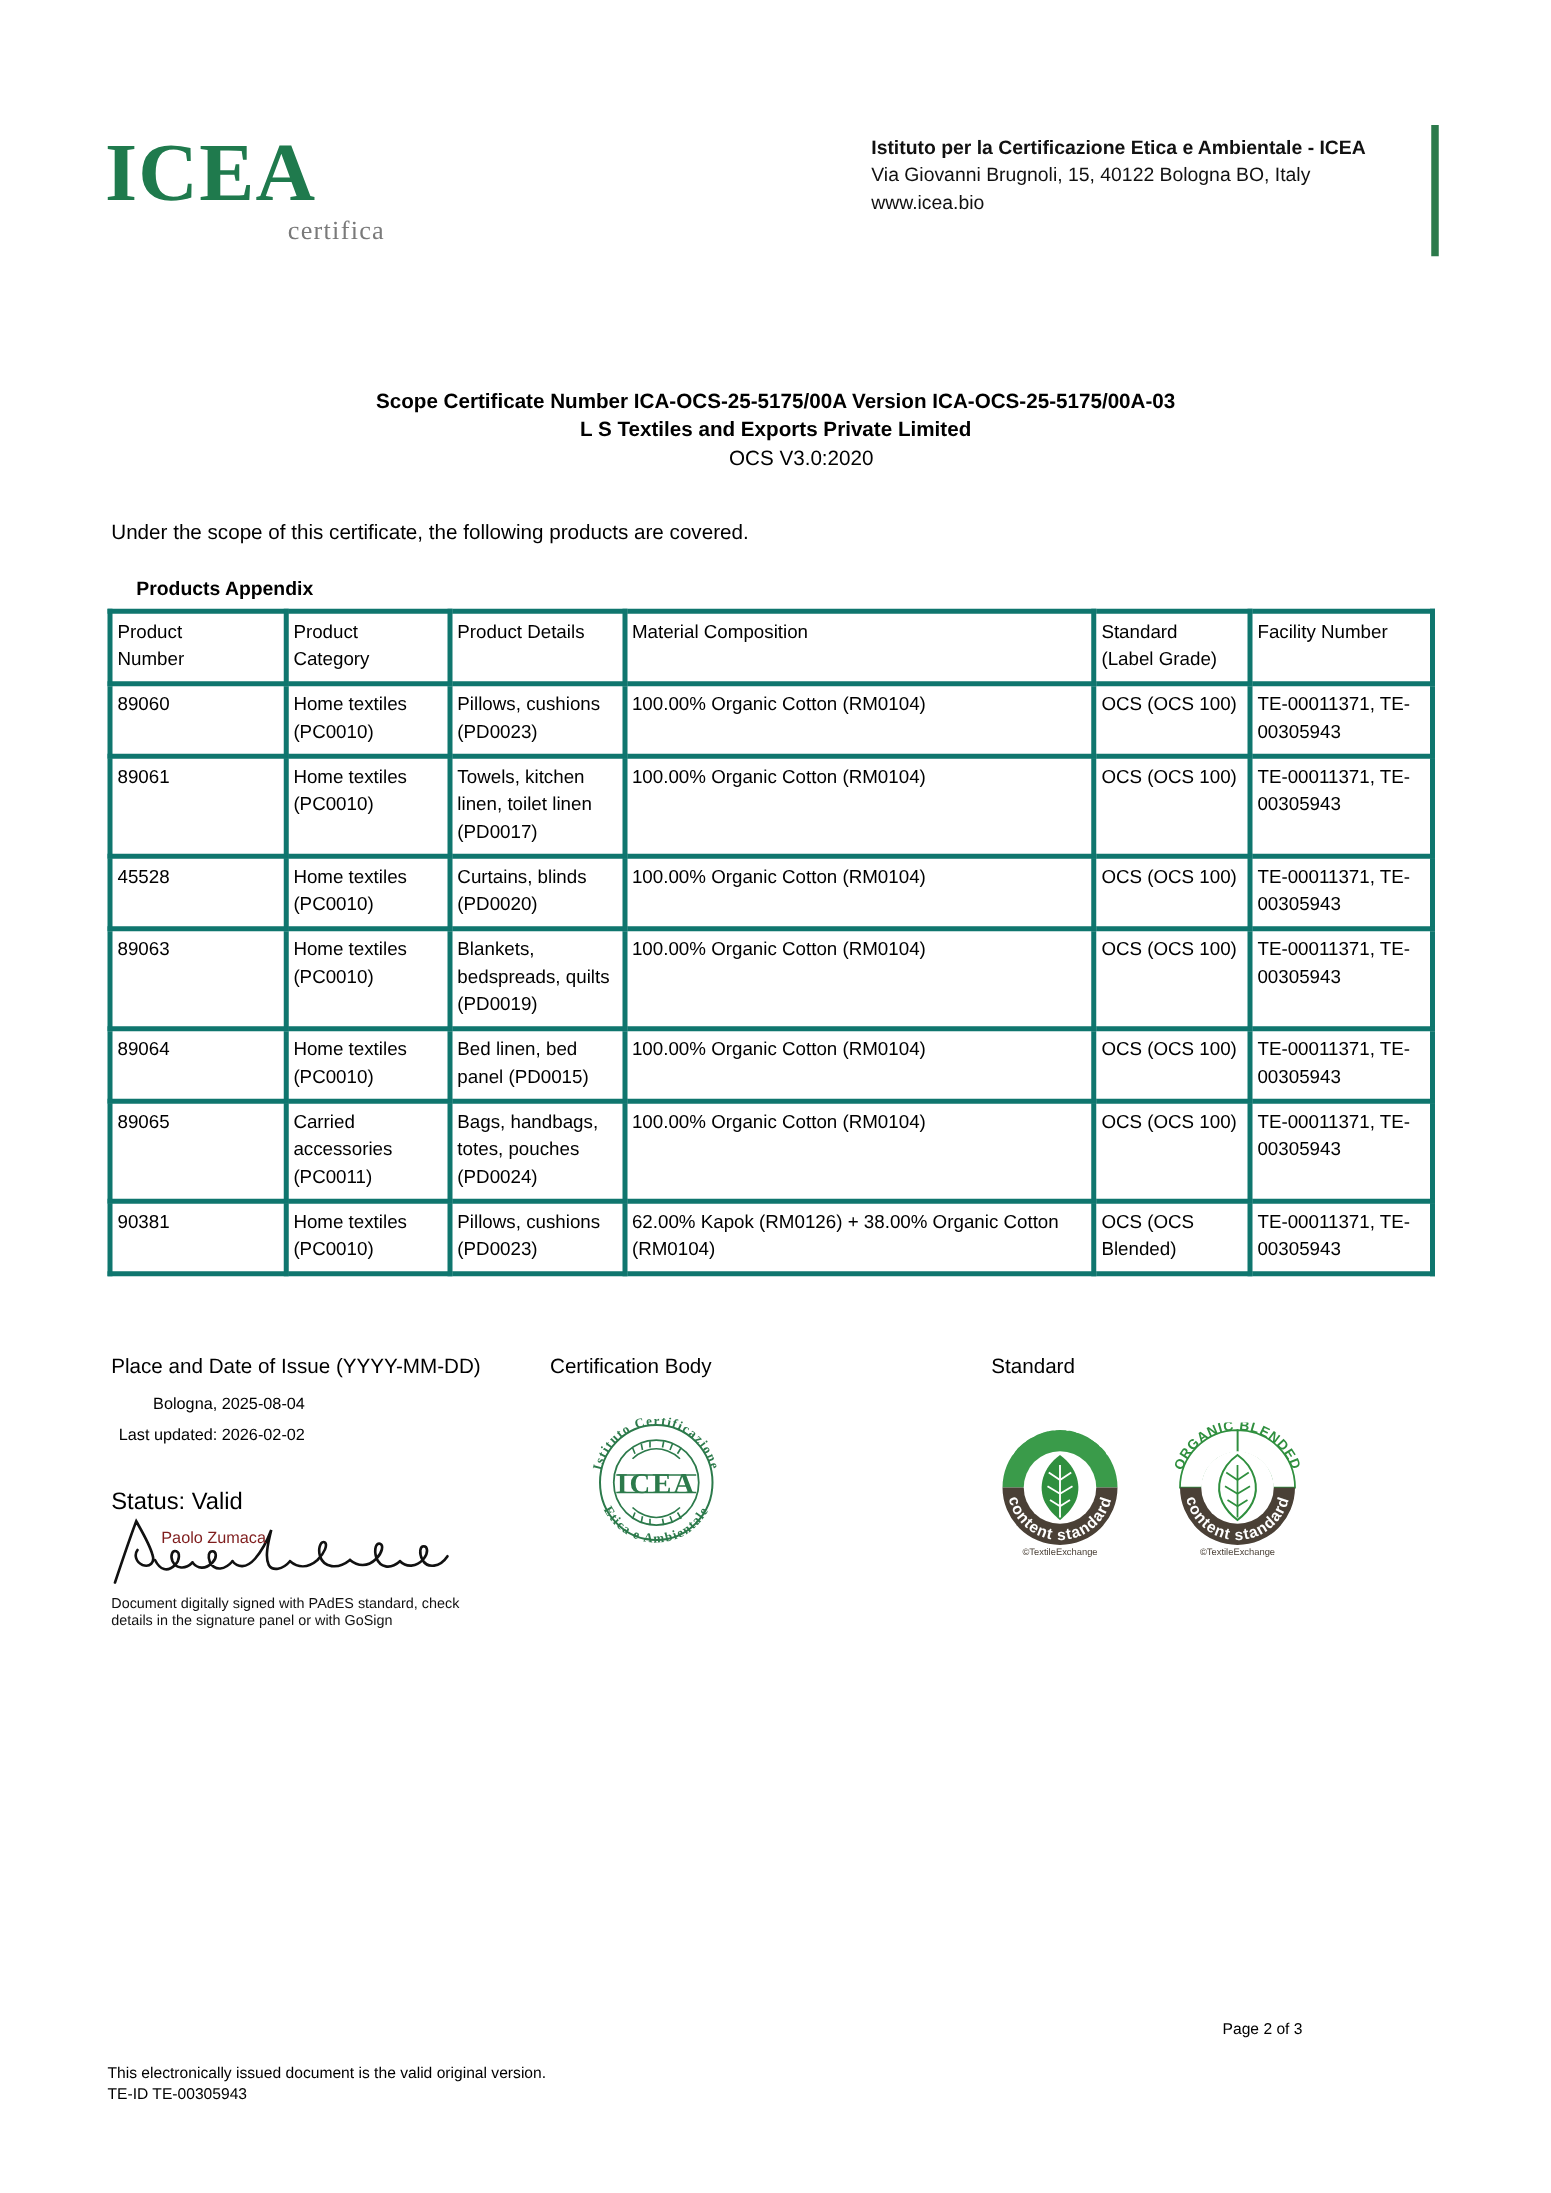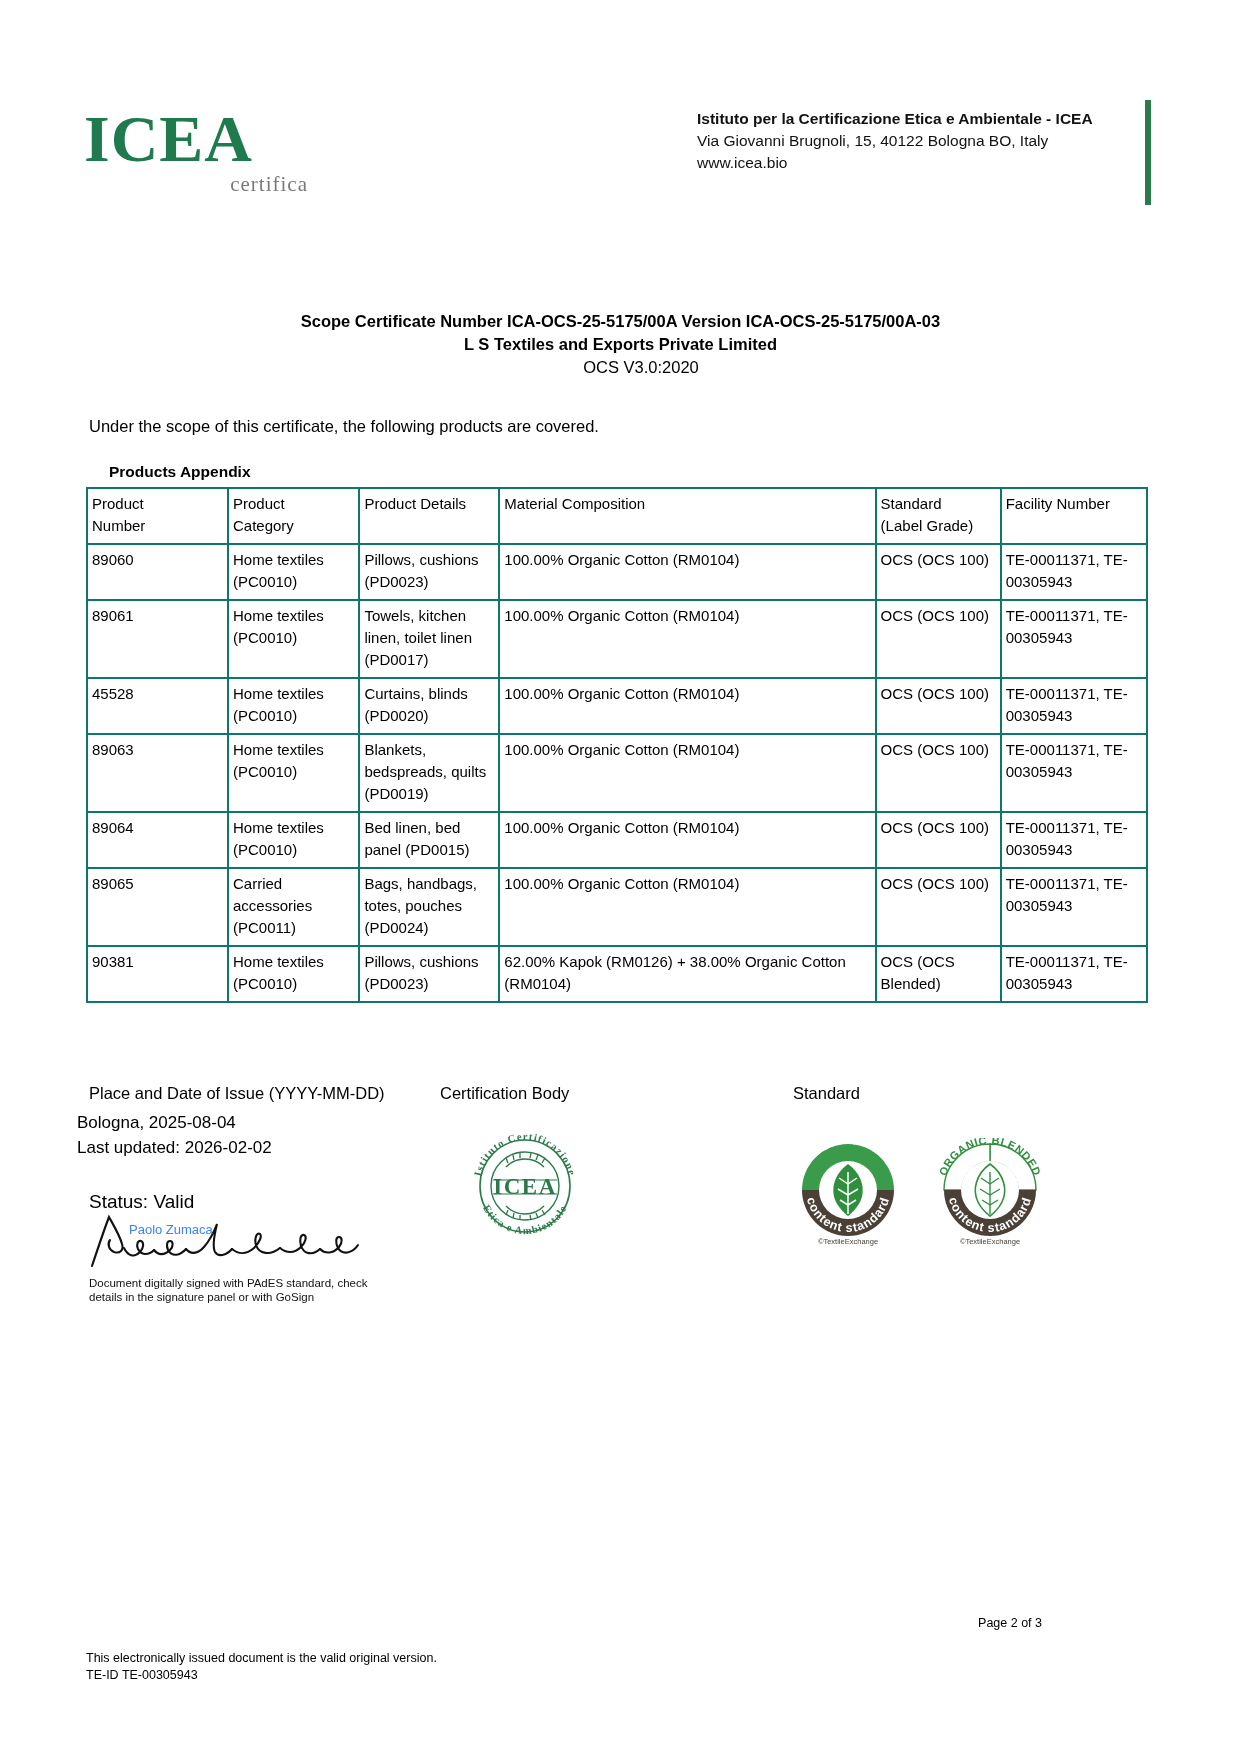--- a/index.html
+++ b/index.html
@@ -106,21 +106,21 @@
   .products-table {
     position: absolute;
     left: 86px;
     top: 487px;
     width: 1062px;
     border-collapse: collapse;
     table-layout: fixed;
     font-size: 15px;
   }
   .products-table td, .products-table th {
-    border: 2px solid #0f766e;
+    border: 4px solid #0f766e;
     vertical-align: top;
     padding: 4px 4px 6px 4px;
     line-height: 22px;
     text-align: left;
     font-weight: normal;
   }
   .products-table thead th {
     font-weight: normal;
   }
   .col-num   { width: 133px; }
@@ -151,44 +151,45 @@
     font-size: 16.5px;
   }
   .lbl-standard {
     position: absolute;
     left: 793px;
     top: 4px;
     font-size: 16.5px;
   }
   .place-lines {
     position: absolute;
-    left: 77px;
+    left: 95px;
     top: 30px;
-    font-size: 17px;
+    font-size: 13px;
     line-height: 25px;
+    text-align: right;
   }
   .status-line {
     position: absolute;
     left: 89px;
     top: 111px;
     font-size: 19px;
   }
   .signature-wrap {
     position: absolute;
     left: 84px;
     top: 134px;
     width: 330px;
     height: 55px;
   }
   .sig-name {
     position: absolute;
     left: 45px;
     top: 8px;
     font-size: 13px;
-    color: #3b82f6;
+    color: #7f1d1d;
   }
   .pades-note {
     position: absolute;
     left: 89px;
     top: 196px;
     font-size: 11.5px;
     line-height: 14px;
     color: #111;
   }
 

